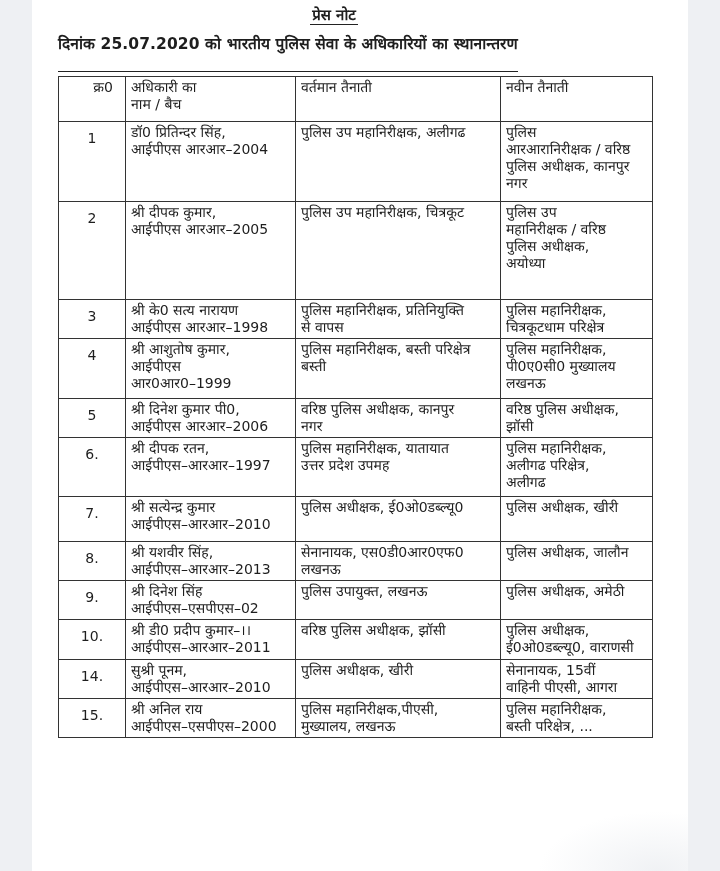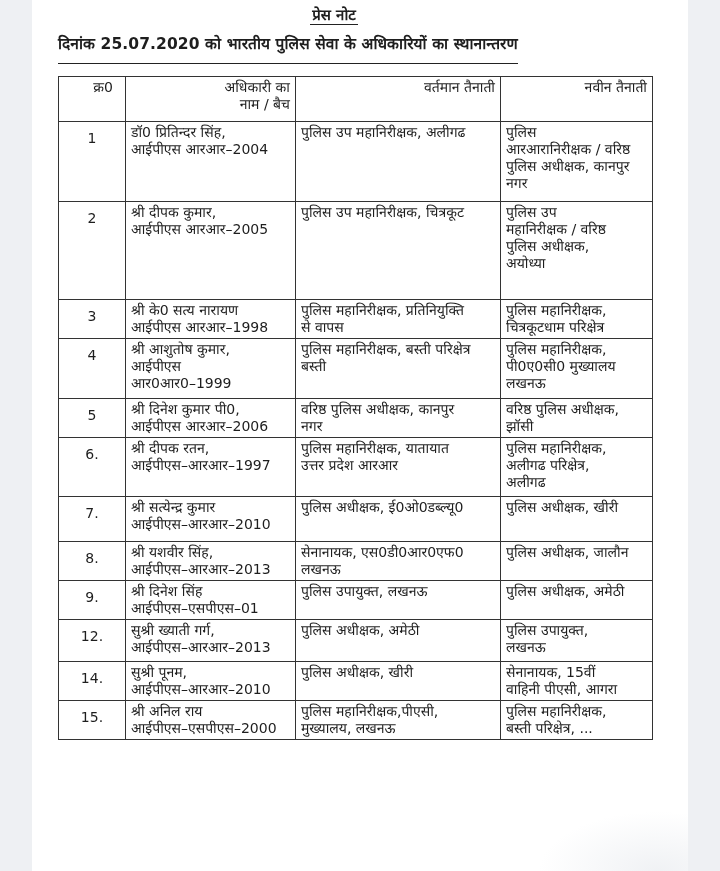--- a/index.html
+++ b/index.html
@@ -15,36 +15,36 @@
     background:#ffffff;
   }
   .press-title {
     position:absolute; left:0; width:572px; top:4px;
     text-align:center; font-size:15px; font-weight:bold;margin-left:48px;
   }
   .press-title span { border-bottom:1.5px solid #222; padding:0 2px; }
   .subject {
     position:absolute; left:58px; top:32px;
     font-size:15.5px; font-weight:bold;
-    border-bottom:1.5px solid #222; padding-bottom:9px;
+    border-bottom:1.5px solid #222; padding-bottom:17px;
     letter-spacing:0.1px;
   }
   table.transfers {
     position:absolute; left:58px; top:76px;
     width:594px; border-collapse:collapse;
     table-layout:fixed;
     font-size:14px; line-height:17px;
   }
   table.transfers td, table.transfers th {
     border:1.2px solid #333;
     vertical-align:top;
     padding:2px 5px;
     font-weight:normal;
   }
-  table.transfers th { text-align:right; }
+  table.transfers th { text-align:left; }
   table.transfers td.sn { text-align:center; padding-top:8px; }
   .line { display:block; }
   .fade {
     position:absolute; right:32px; bottom:0; width:150px; height:60px;
     background:radial-gradient(ellipse at 80% 100%, rgba(238,240,243,0.9), rgba(255,255,255,0) 70%);
   }
 </style>
 </head>
 <body>
 
@@ -155,21 +155,21 @@
         </td>
       </tr>
       <tr style="height: 59px;">
         <td class="sn">6.</td>
         <td>
           <span class="line">श्री दीपक रतन,</span>
           <span class="line">आईपीएस–आरआर–1997</span>
         </td>
         <td>
           <span class="line">पुलिस महानिरीक्षक, यातायात</span>
-          <span class="line">उत्तर प्रदेश आरआर</span>
+          <span class="line">उत्तर प्रदेश उपमह</span>
         </td>
         <td>
           <span class="line">पुलिस महानिरीक्षक,</span>
           <span class="line">अलीगढ परिक्षेत्र,</span>
           <span class="line">अलीगढ</span>
         </td>
       </tr>
       <tr style="height: 45px;">
         <td class="sn">7.</td>
         <td>
@@ -194,41 +194,41 @@
           <span class="line">लखनऊ</span>
         </td>
         <td>
           <span class="line">पुलिस अधीक्षक, जालौन</span>
         </td>
       </tr>
       <tr style="height: 35px;">
         <td class="sn">9.</td>
         <td>
           <span class="line">श्री दिनेश सिंह</span>
-          <span class="line">आईपीएस–एसपीएस–01</span>
+          <span class="line">आईपीएस–एसपीएस–02</span>
         </td>
         <td>
           <span class="line">पुलिस उपायुक्त, लखनऊ</span>
         </td>
         <td>
           <span class="line">पुलिस अधीक्षक, अमेठी</span>
         </td>
       </tr>
-      <tr style="height: 42px;">
-        <td class="sn">12.</td>
-        <td>
-          <span class="line">सुश्री ख्याती गर्ग,</span>
-          <span class="line">आईपीएस–आरआर–2013</span>
-        </td>
-        <td>
-          <span class="line">पुलिस अधीक्षक, अमेठी</span>
-        </td>
-        <td>
-          <span class="line">पुलिस उपायुक्त,</span>
-          <span class="line">लखनऊ</span>
+      <tr style="height: 40px;">
+        <td class="sn">10.</td>
+        <td>
+          <span class="line">श्री डी0 प्रदीप कुमार–।।</span>
+          <span class="line">आईपीएस–आरआर–2011</span>
+        </td>
+        <td>
+          <span class="line">वरिष्ठ पुलिस अधीक्षक, झॉसी</span>
+        </td>
+        <td>
+          <span class="line">पुलिस अधीक्षक,</span>
+          <span class="line">ई0ओ0डब्ल्यू0, वाराणसी</span>
         </td>
       </tr>
       <tr style="height: 38px;">
         <td class="sn">14.</td>
         <td>
           <span class="line">सुश्री पूनम,</span>
           <span class="line">आईपीएस–आरआर–2010</span>
         </td>
         <td>
           <span class="line">पुलिस अधीक्षक, खीरी</span>

